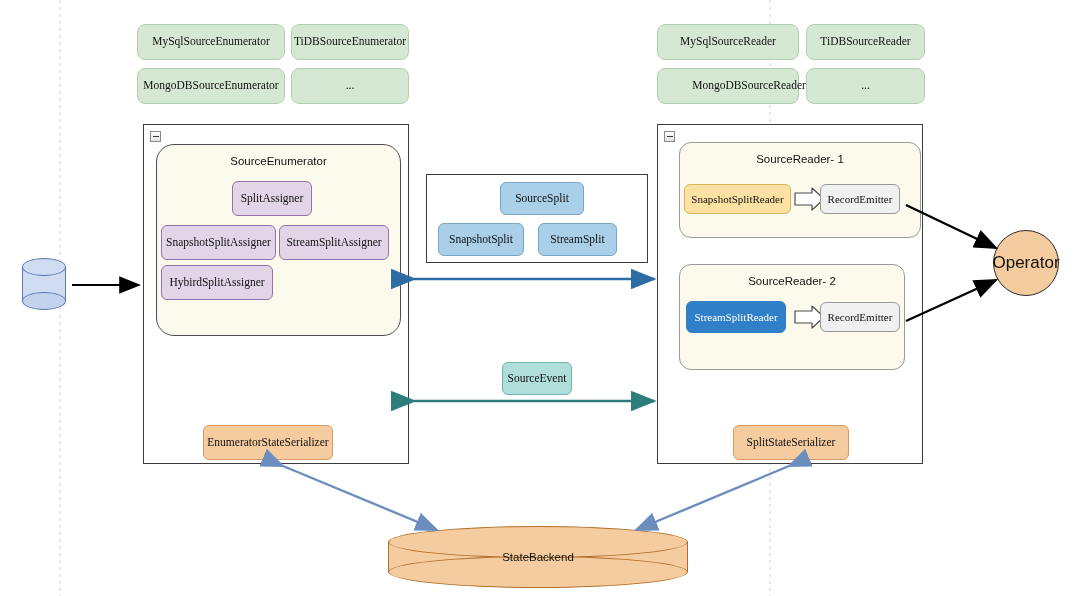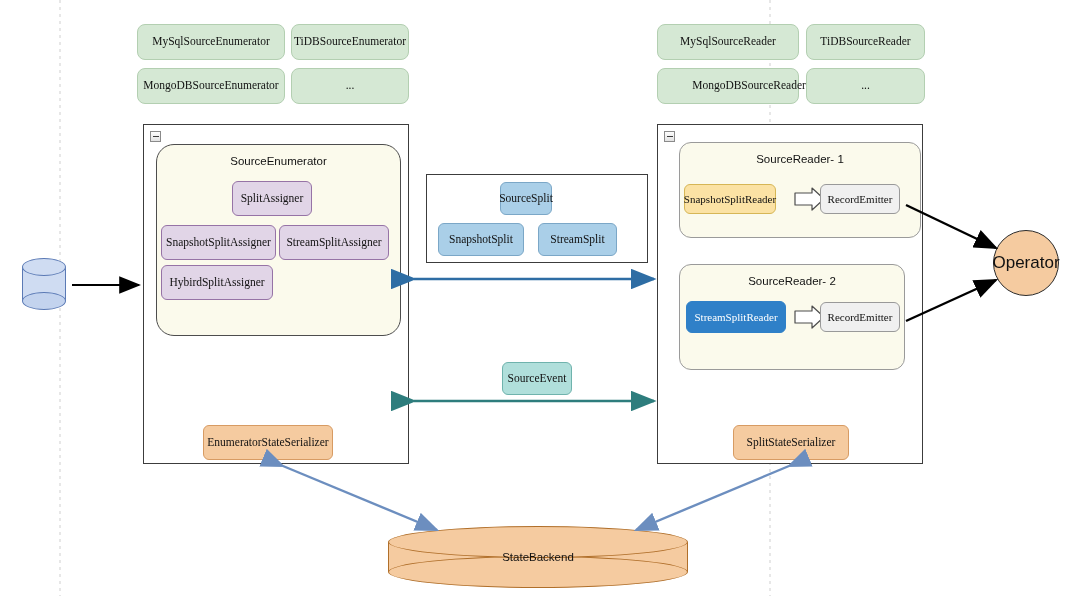--- a/index.html
+++ b/index.html
@@ -261,42 +261,42 @@
   <div class="node chip-purple" style="left:161px; top:265px; width:112px; height:35px;">
     <span>HybirdSplitAssigner</span>
   </div>
 
   <div class="node chip-orange" style="left:203px; top:425px; width:130px; height:35px;">
     <span>EnumeratorStateSerializer</span>
   </div>
 
   <div class="plain-box" style="left:426px; top:174px; width:222px; height:89px;">
   </div>
-  <div class="node chip-blue" style="left:500px; top:182px; width:52px; height:33px;">
+  <div class="node chip-blue" style="left:500px; top:182px; width:84px; height:33px;">
     <span>SourceSplit</span>
   </div>
   <div class="node chip-blue" style="left:438px; top:223px; width:86px; height:33px;">
     <span>SnapshotSplit</span>
   </div>
   <div class="node chip-blue" style="left:538px; top:223px; width:79px; height:33px;">
     <span>StreamSplit</span>
   </div>
 
   <div class="node chip-teal" style="left:502px; top:362px; width:70px; height:33px;">
     <span>SourceEvent</span>
   </div>
 
   <div class="container-box" style="left:657px; top:124px; width:266px; height:340px;">
   </div>
   <div class="collapse-icon" style="left:664px; top:131px;"></div>
 
   <div class="group-cream soft" style="left:679px; top:142px; width:242px; height:96px;">
     <div class="group-title" style="top:10px;">SourceReader- 1</div>
   </div>
-  <div class="node chip-yellow" style="left:684px; top:184px; width:92px; height:30px;">
+  <div class="node chip-yellow" style="left:684px; top:184px; width:107px; height:30px;">
     <span>SnapshotSplitReader</span>
   </div>
   <svg class="layer" width="1080" height="596">
     <polygon points="795,193 812,193 812,188 824,199 812,210 812,205 795,205" fill="#ffffff" stroke="#4d4d4d" stroke-width="1.2" stroke-linejoin="round"></polygon>
   </svg>
   <div class="node chip-grey" style="left:820px; top:184px; width:80px; height:30px;">
     <span>RecordEmitter</span>
   </div>
 
   <div class="group-cream soft" style="left:679px; top:264px; width:226px; height:106px;">

